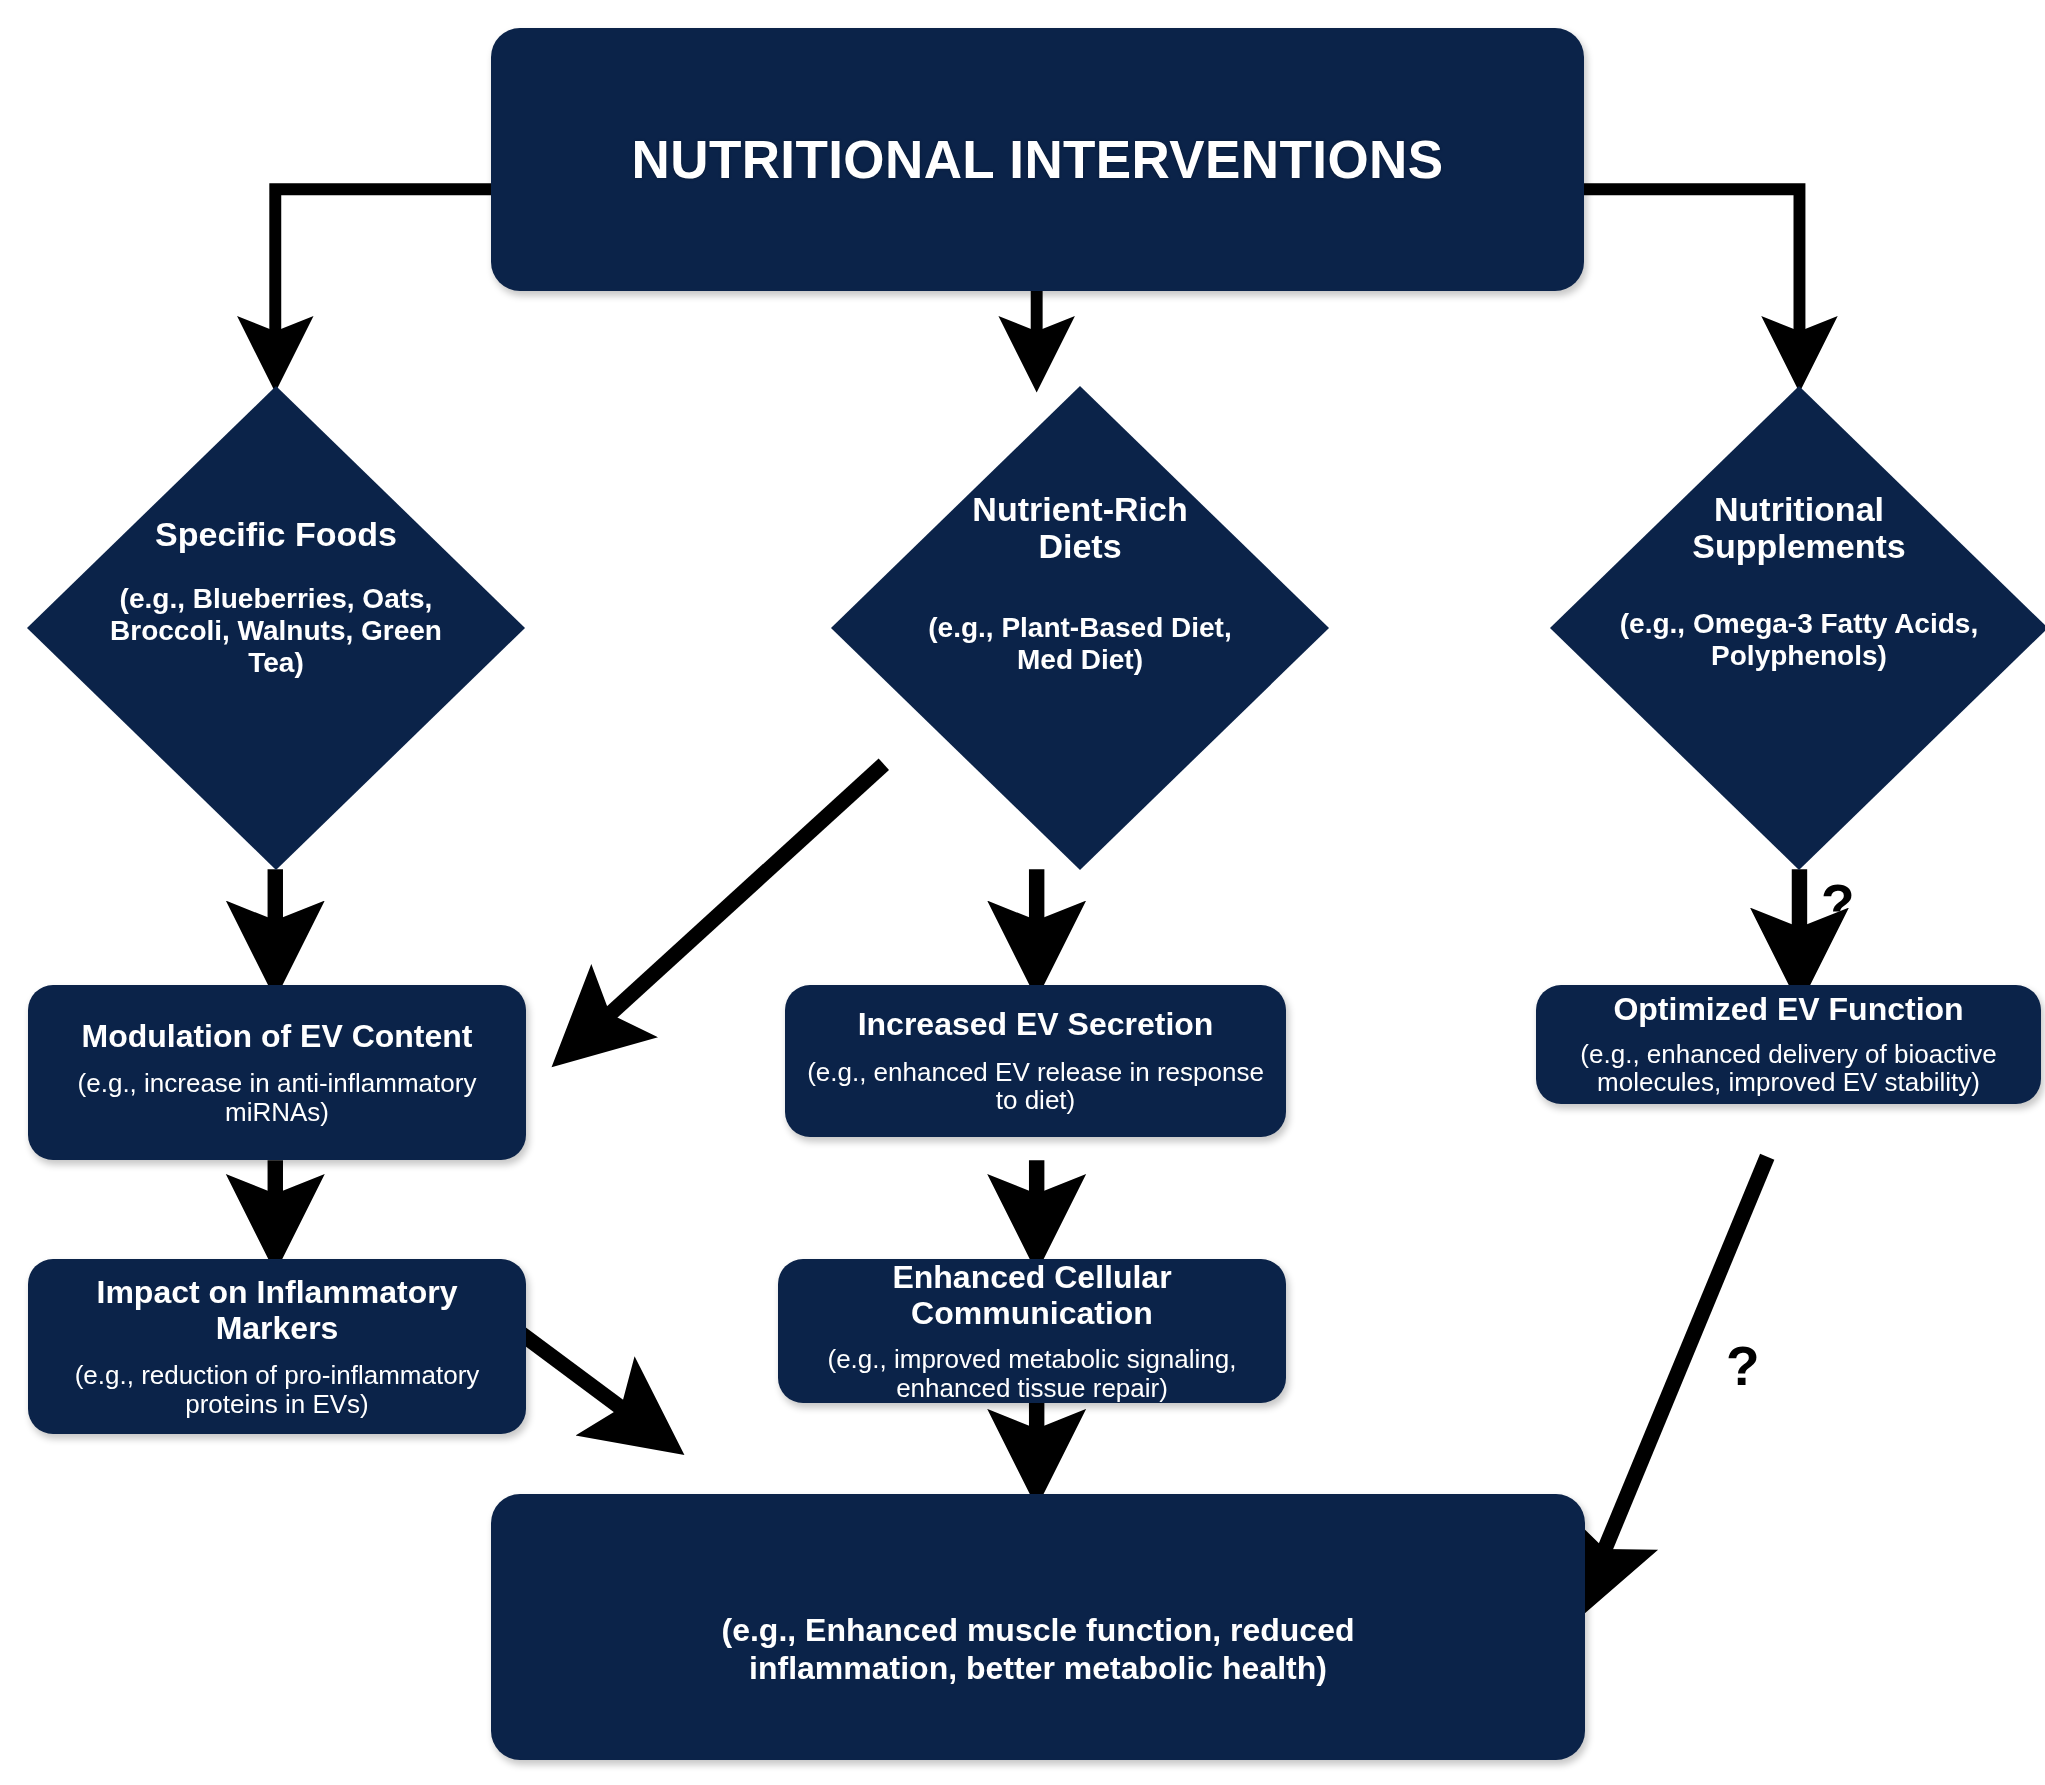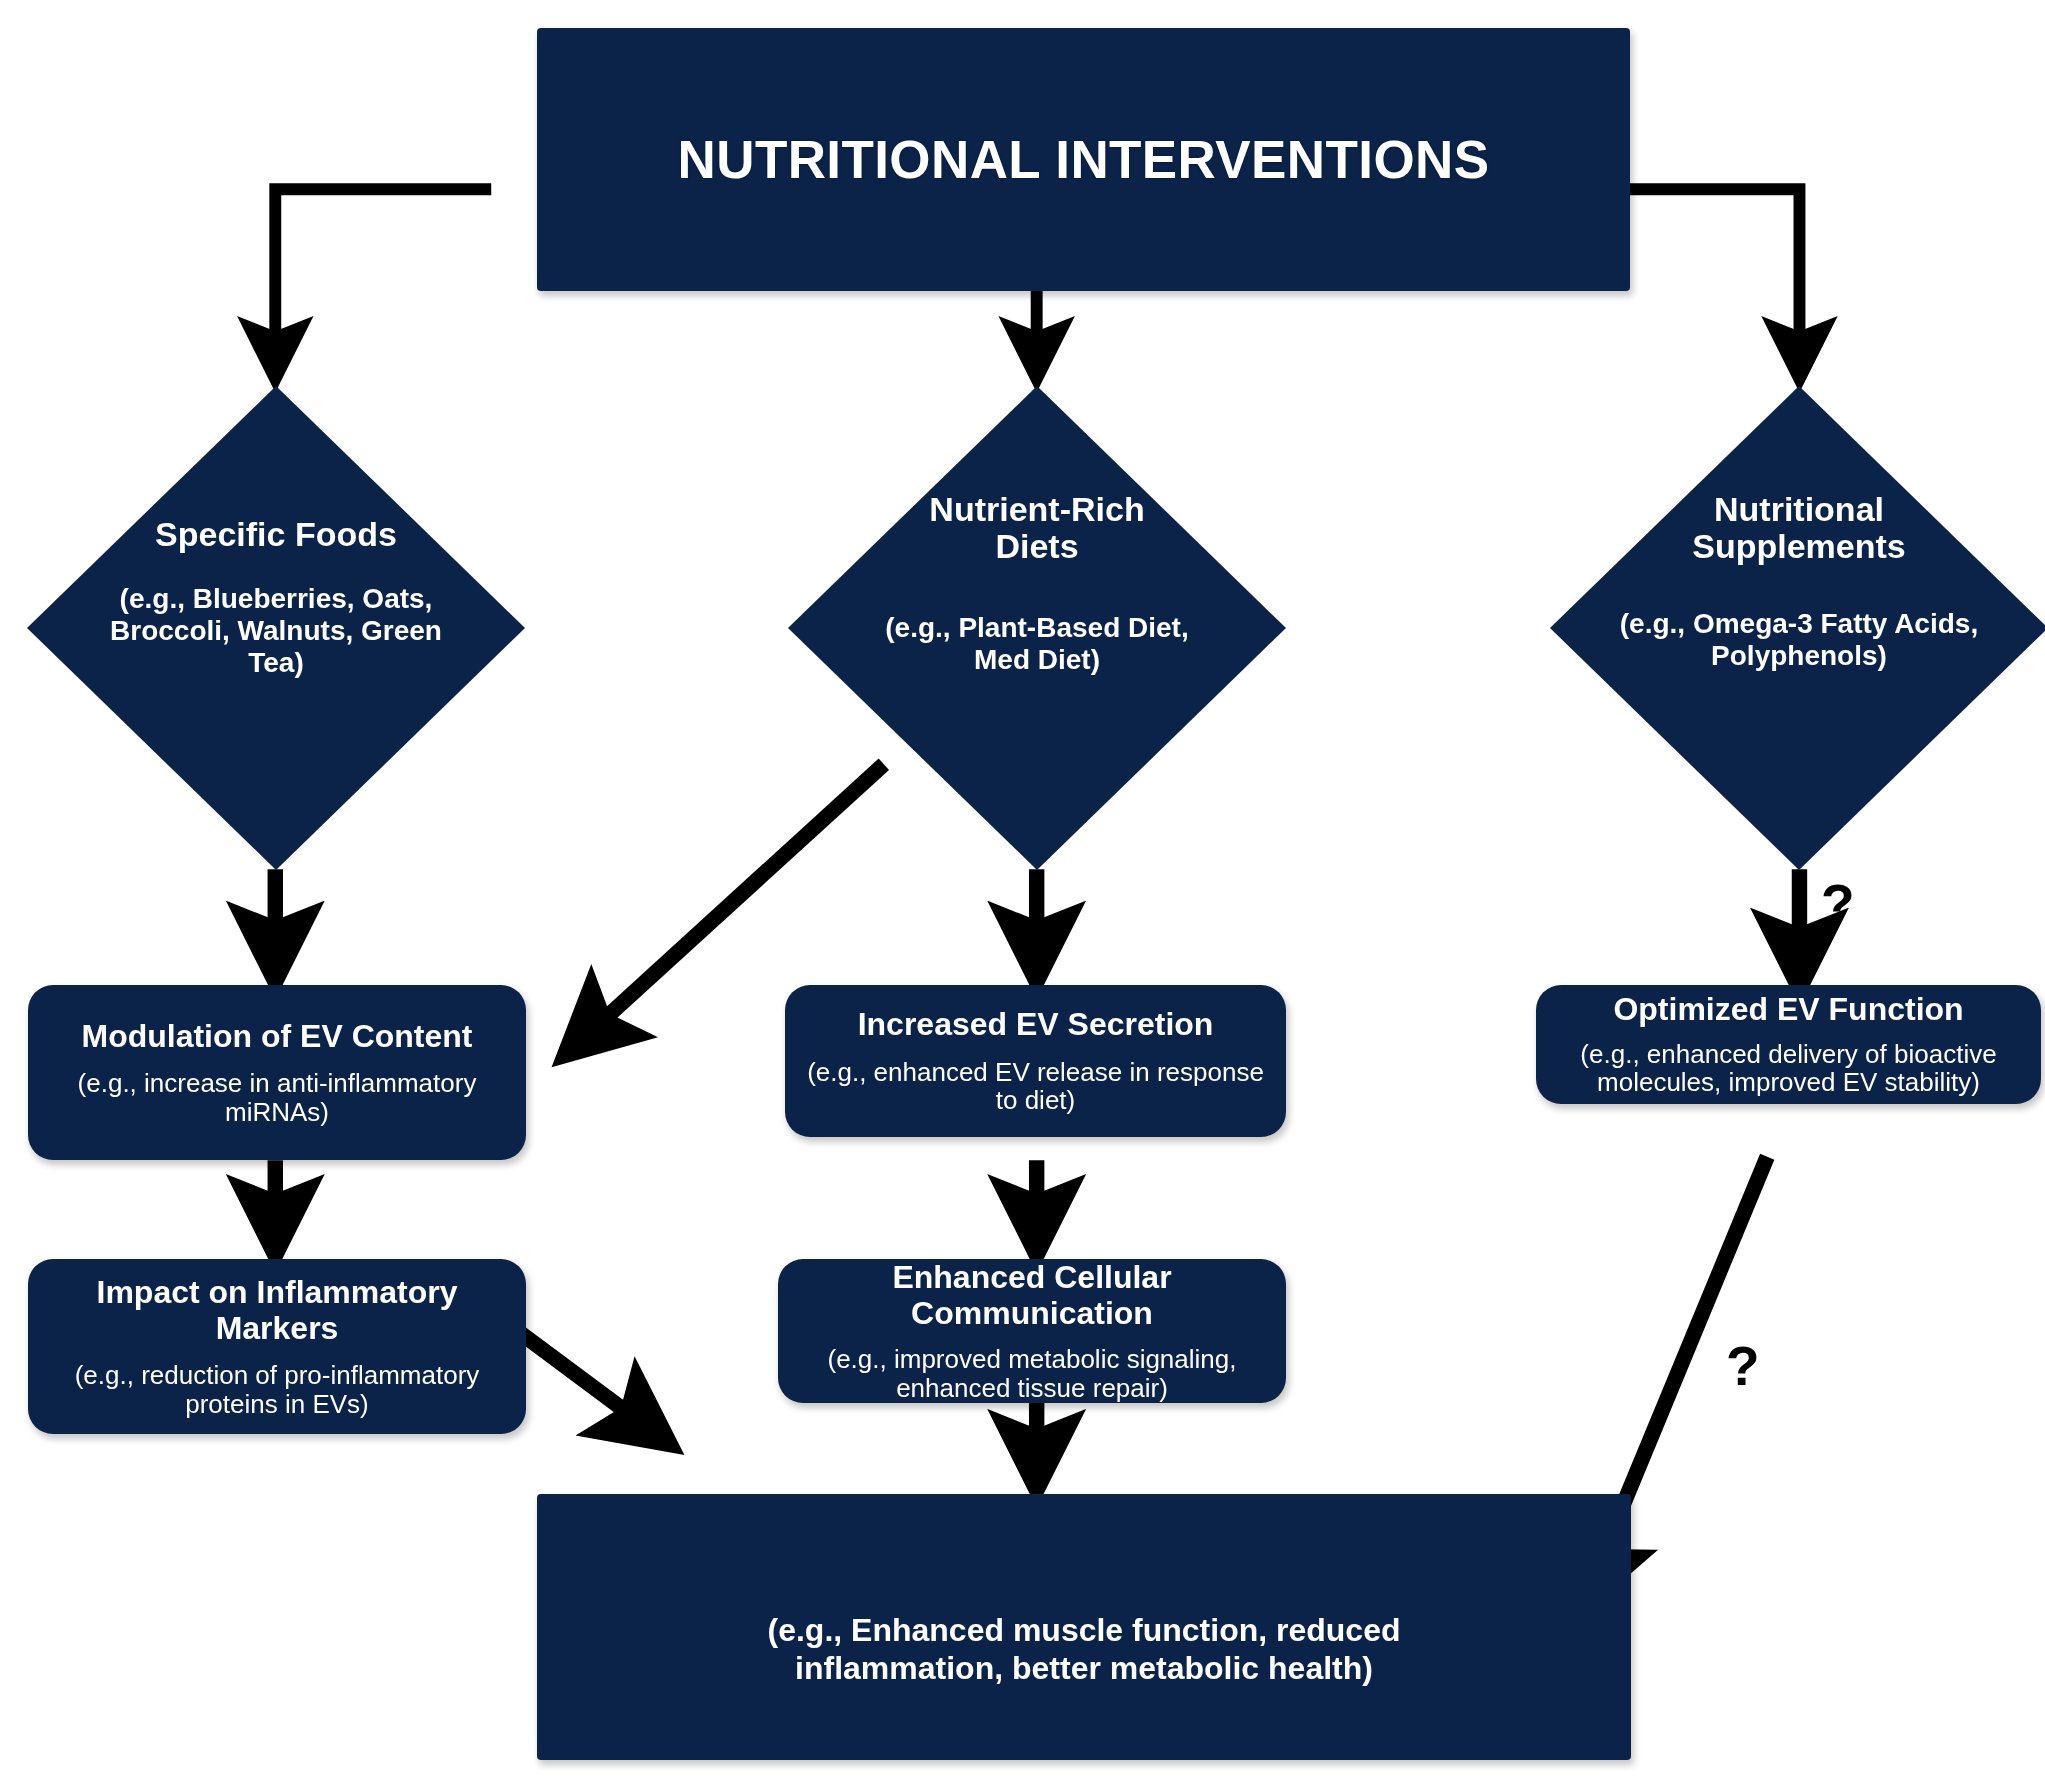--- a/index.html
+++ b/index.html
@@ -27,21 +27,21 @@
     position: absolute;
     background: #0B2349;
     color: #ffffff;
     display: flex;
     flex-direction: column;
     align-items: center;
     justify-content: center;
     text-align: center;
     box-shadow: 2.8px 4.2px 7px rgba(0,0,0,0.22);
   }
-  .rbox { border-radius: 4px; margin-left: 46px; }
+  .rbox { border-radius: 29px; }
   .rbox-sm { border-radius: 25px; gap: 12px; }
 
   .title-xl {
     font-weight: bold;
     font-size: 53px;
     letter-spacing: 0.4px;
     line-height: 1.05;
     text-shadow: 0 0 2.8px rgba(0,0,0,0.35);
   }
   .title-lg {
@@ -146,21 +146,21 @@
   </div>
 
   <div class="diamond" style="left:27px; top:386px; width:498px; height:484px;">
     <div class="shape"></div>
     <div class="dlabel" style="top:130px;">
       <div class="title-lg">Specific Foods</div>
       <div class="sub-lg" style="width:393px;">(e.g., Blueberries, Oats, Broccoli, Walnuts, Green Tea)</div>
     </div>
   </div>
 
-  <div class="diamond" style="left:788px; top:386px; width:498px; height:484px;">
+  <div class="diamond" style="left:831px; top:386px; width:498px; height:484px;">
     <div class="shape"></div>
     <div class="dlabel" style="top:105px;">
       <div class="title-lg" style="width:295px;">Nutrient-Rich Diets</div>
       <div class="sub-lg" style="width:365px; margin-top:46px;">(e.g., Plant-Based Diet, Med Diet)</div>
     </div>
   </div>
 
   <div class="diamond" style="left:1550px; top:386px; width:498px; height:484px;">
     <div class="shape"></div>
     <div class="dlabel" style="top:105px;">

